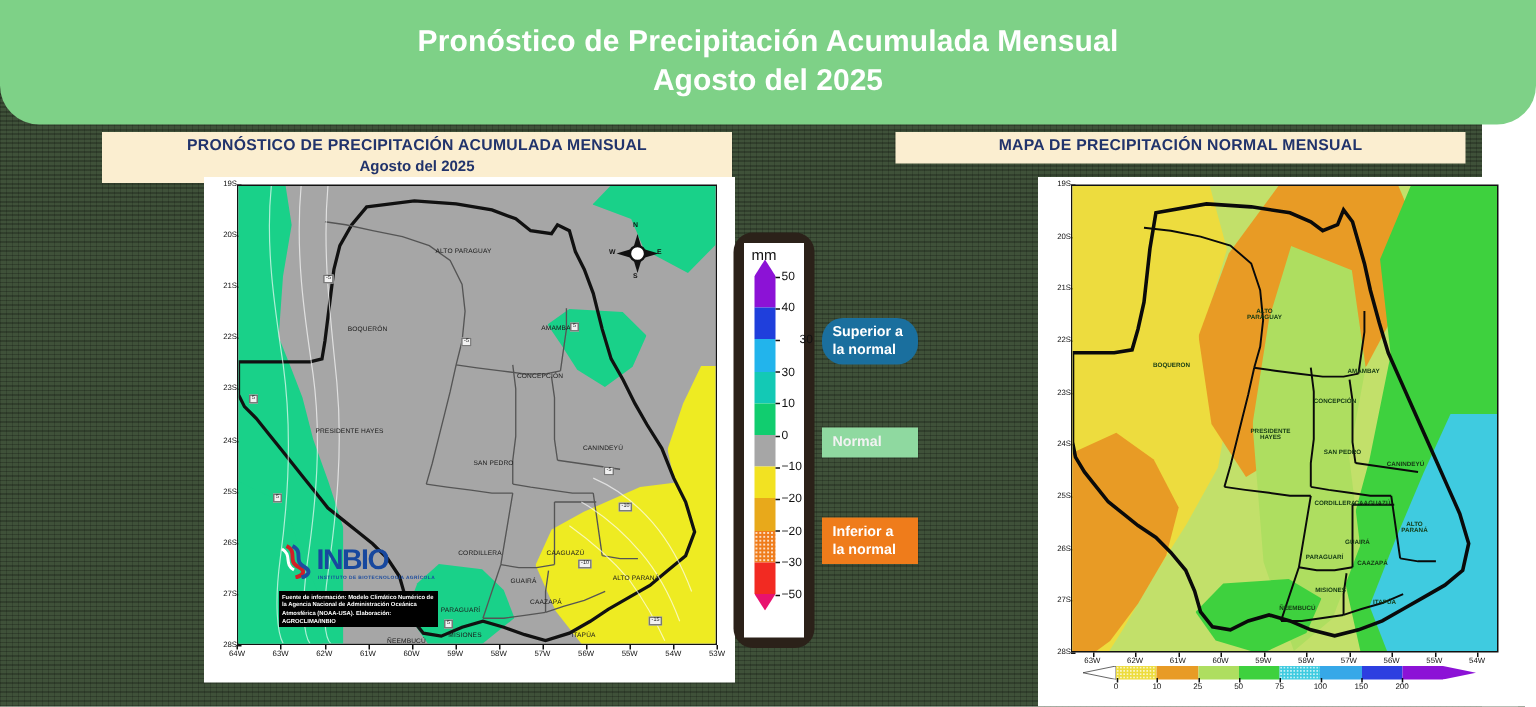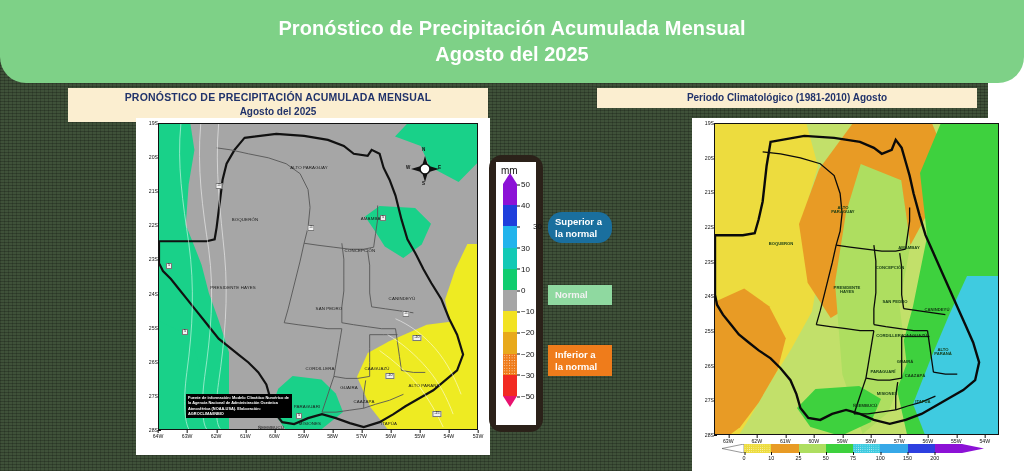--- a/index.html
+++ b/index.html
@@ -266,21 +266,21 @@
   <div class="banner">
     <div class="banner-l1">Pronóstico de Precipitación Acumulada Mensual</div>
     <div class="banner-l2">Agosto del 2025</div>
   </div>
 
   <div class="subhead" id="subhead-left">
     <span class="t1">PRONÓSTICO DE PRECIPITACIÓN ACUMULADA MENSUAL</span>
     <span class="t2">Agosto del 2025</span>
   </div>
   <div class="subhead" id="subhead-right">
-    <span class="t2">Periodo Climatológico (1981-2010)  Agosto</span>
+    <span class="t1">MAPA DE PRECIPITACIÓN  NORMAL MENSUAL</span>
   </div>
 
   <div class="panel" id="panel-left">
 
     <div class="yticks" id="lyt" style="left: 0px; top: 5px; width: 22px; height: 307px;">
         <div class="ytick" style="top: 0px;">19S</div>
         <div class="ytick" style="top: 34.1111px;">20S</div>
         <div class="ytick" style="top: 68.2222px;">21S</div>
         <div class="ytick" style="top: 102.333px;">22S</div>
         <div class="ytick" style="top: 136.444px;">23S</div>
@@ -395,20 +395,29 @@
           <polygon points="4,21 14,18 16,21 14,24" fill="#111"></polygon>
           <polygon points="32,21 22,18 20,21 22,24" fill="#111"></polygon>
           <circle cx="18" cy="21" r="5" fill="#fff" stroke="#111" stroke-width="1.6"></circle>
         </svg>
         <span class="lbl" style="left:15px;top:-1px">N</span>
         <span class="lbl" style="left:15px;top:33px">S</span>
         <span class="lbl" style="left:31px;top:17px">E</span>
         <span class="lbl" style="left:-1px;top:17px">W</span>
       </div>
 
+      <div class="logo-wrap">
+        <svg class="logo-dna" viewBox="0 0 24 24">
+          <path d="M4,2 C12,6 4,12 12,16 C18,19 14,22 10,23" stroke="#d21f26" stroke-width="2.6" fill="none"></path>
+          <path d="M8,2 C16,6 8,12 16,16 C21,19 18,22 14,23" stroke="#1d4fa0" stroke-width="2.6" fill="none"></path>
+          <path d="M1,4 C8,8 2,14 9,18" stroke="#ffffff" stroke-width="2" fill="none"></path>
+        </svg>
+        <span class="logo-text">INBIO</span>
+        <span class="logo-sub">INSTITUTO DE BIOTECNOLOGÍA AGRÍCOLA</span>
+      </div>
 
       <div class="source">Fuente de información: Modelo Climático Numérico de la Agencia Nacional de Administración Oceánica Atmosférica (NOAA-USA). Elaboración: AGROCLIMA/INBIO</div>
     </div>
   </div>
 
   <div id="cbar-capsule">
     <div id="cbar-inner">
       <div id="cbar-unit">mm</div>
       <svg class="cb-arrow-top" viewBox="0 0 14 11" preserveAspectRatio="none">
         <polygon points="7,0 14,11 0,11" fill="#8c12d6"></polygon>

